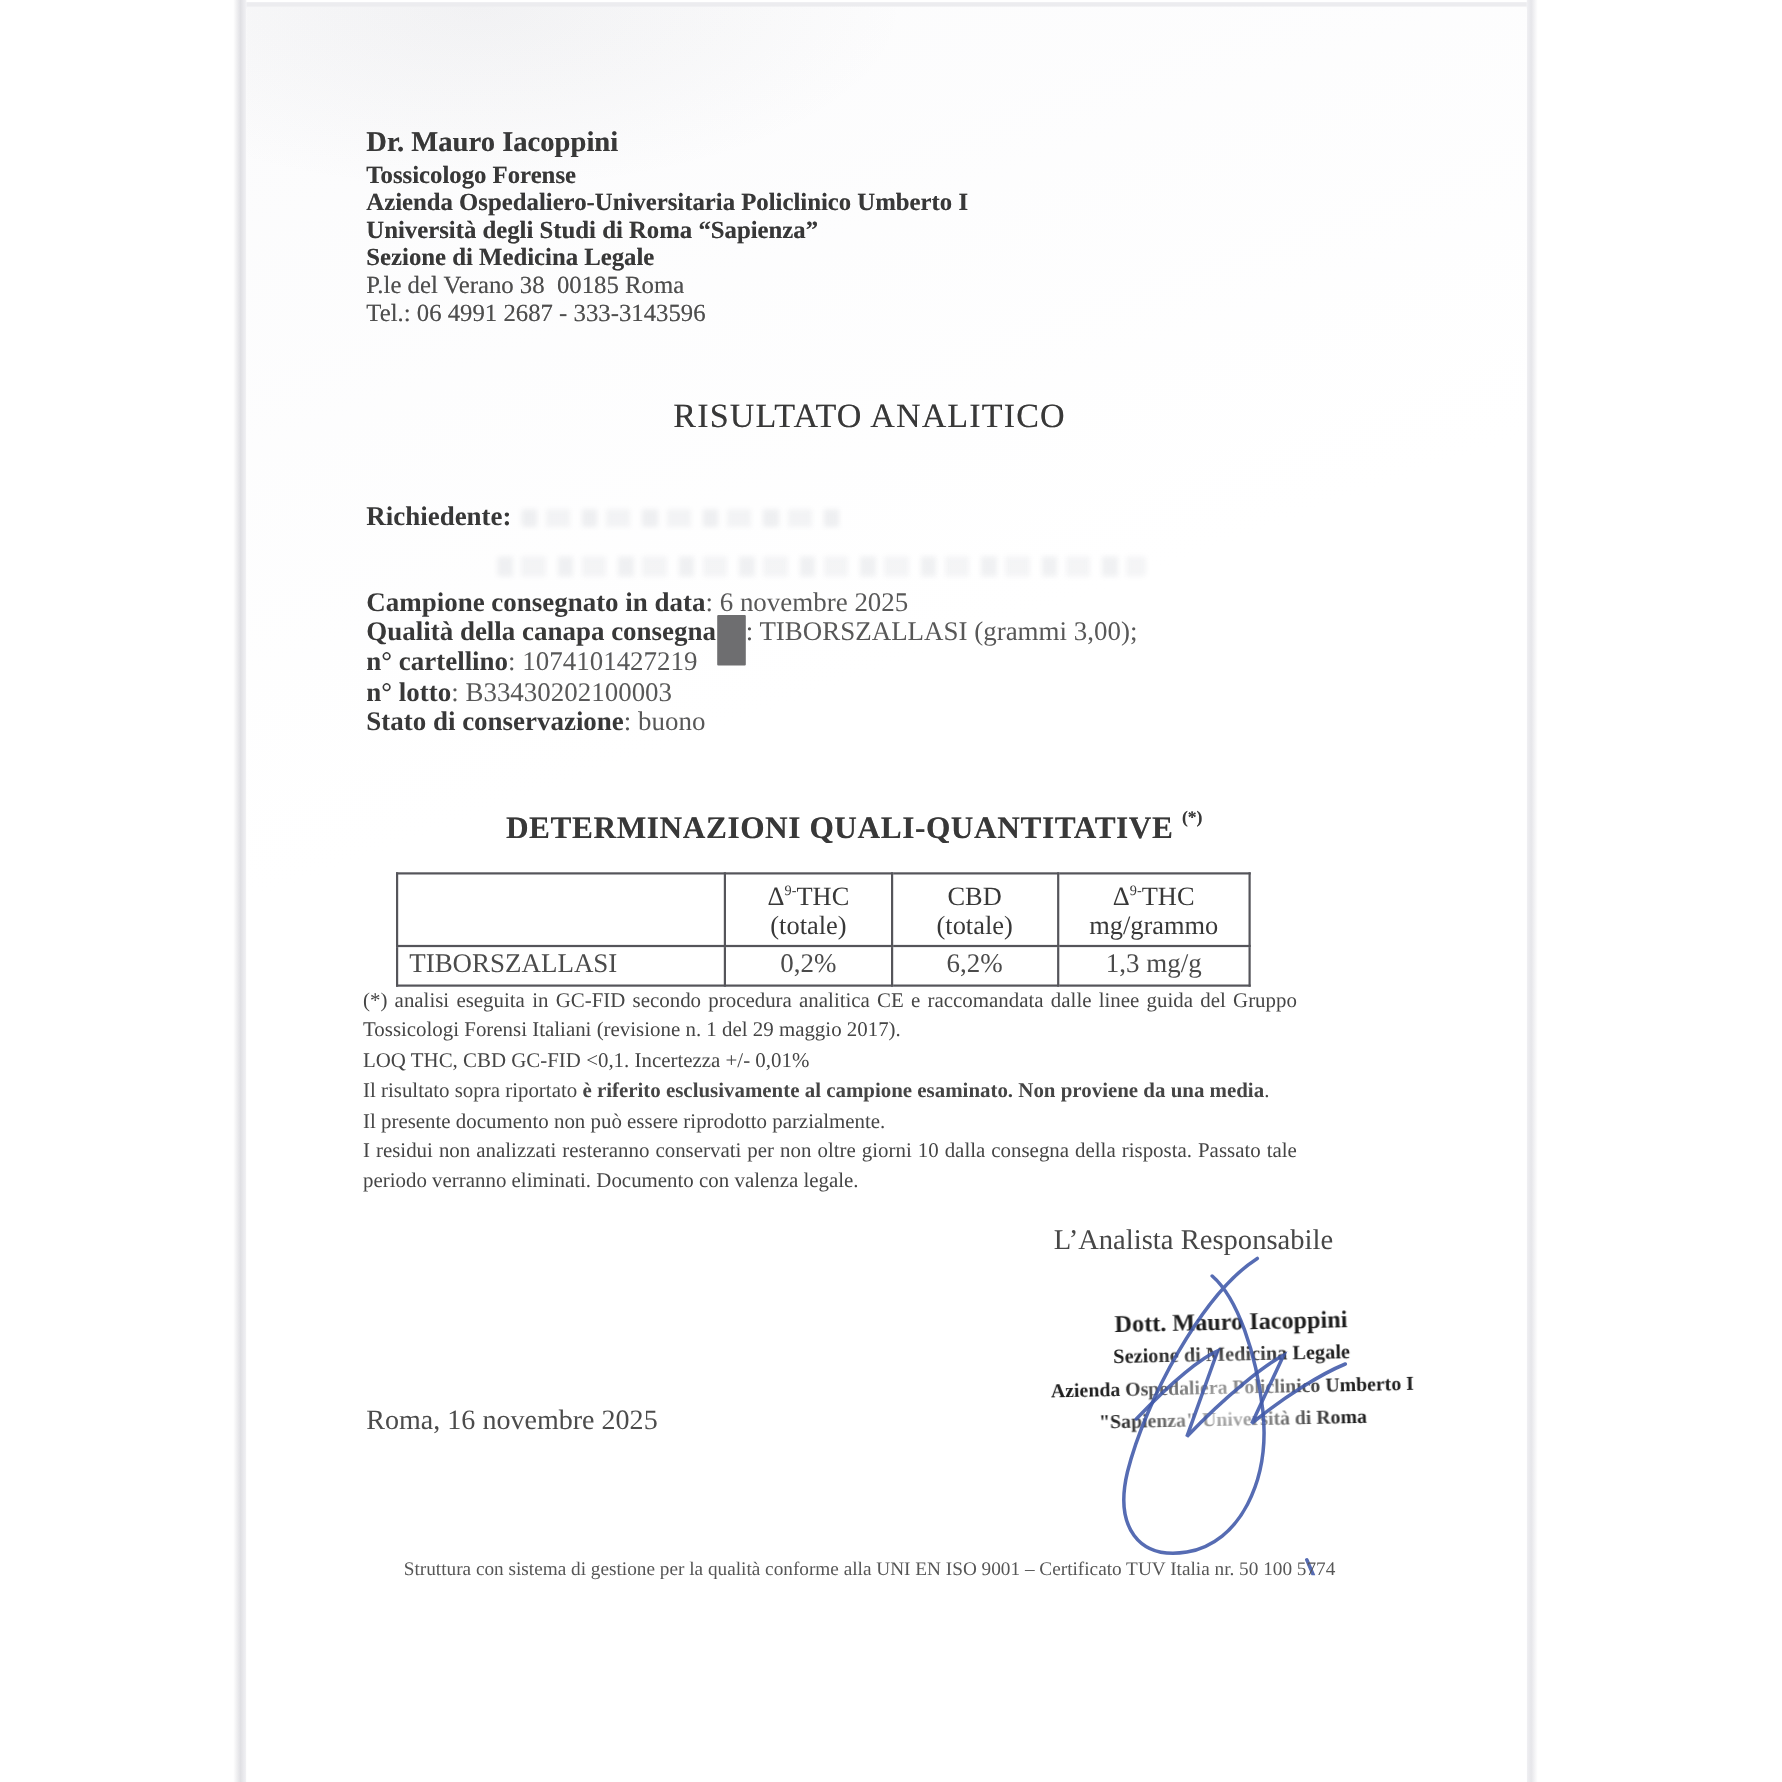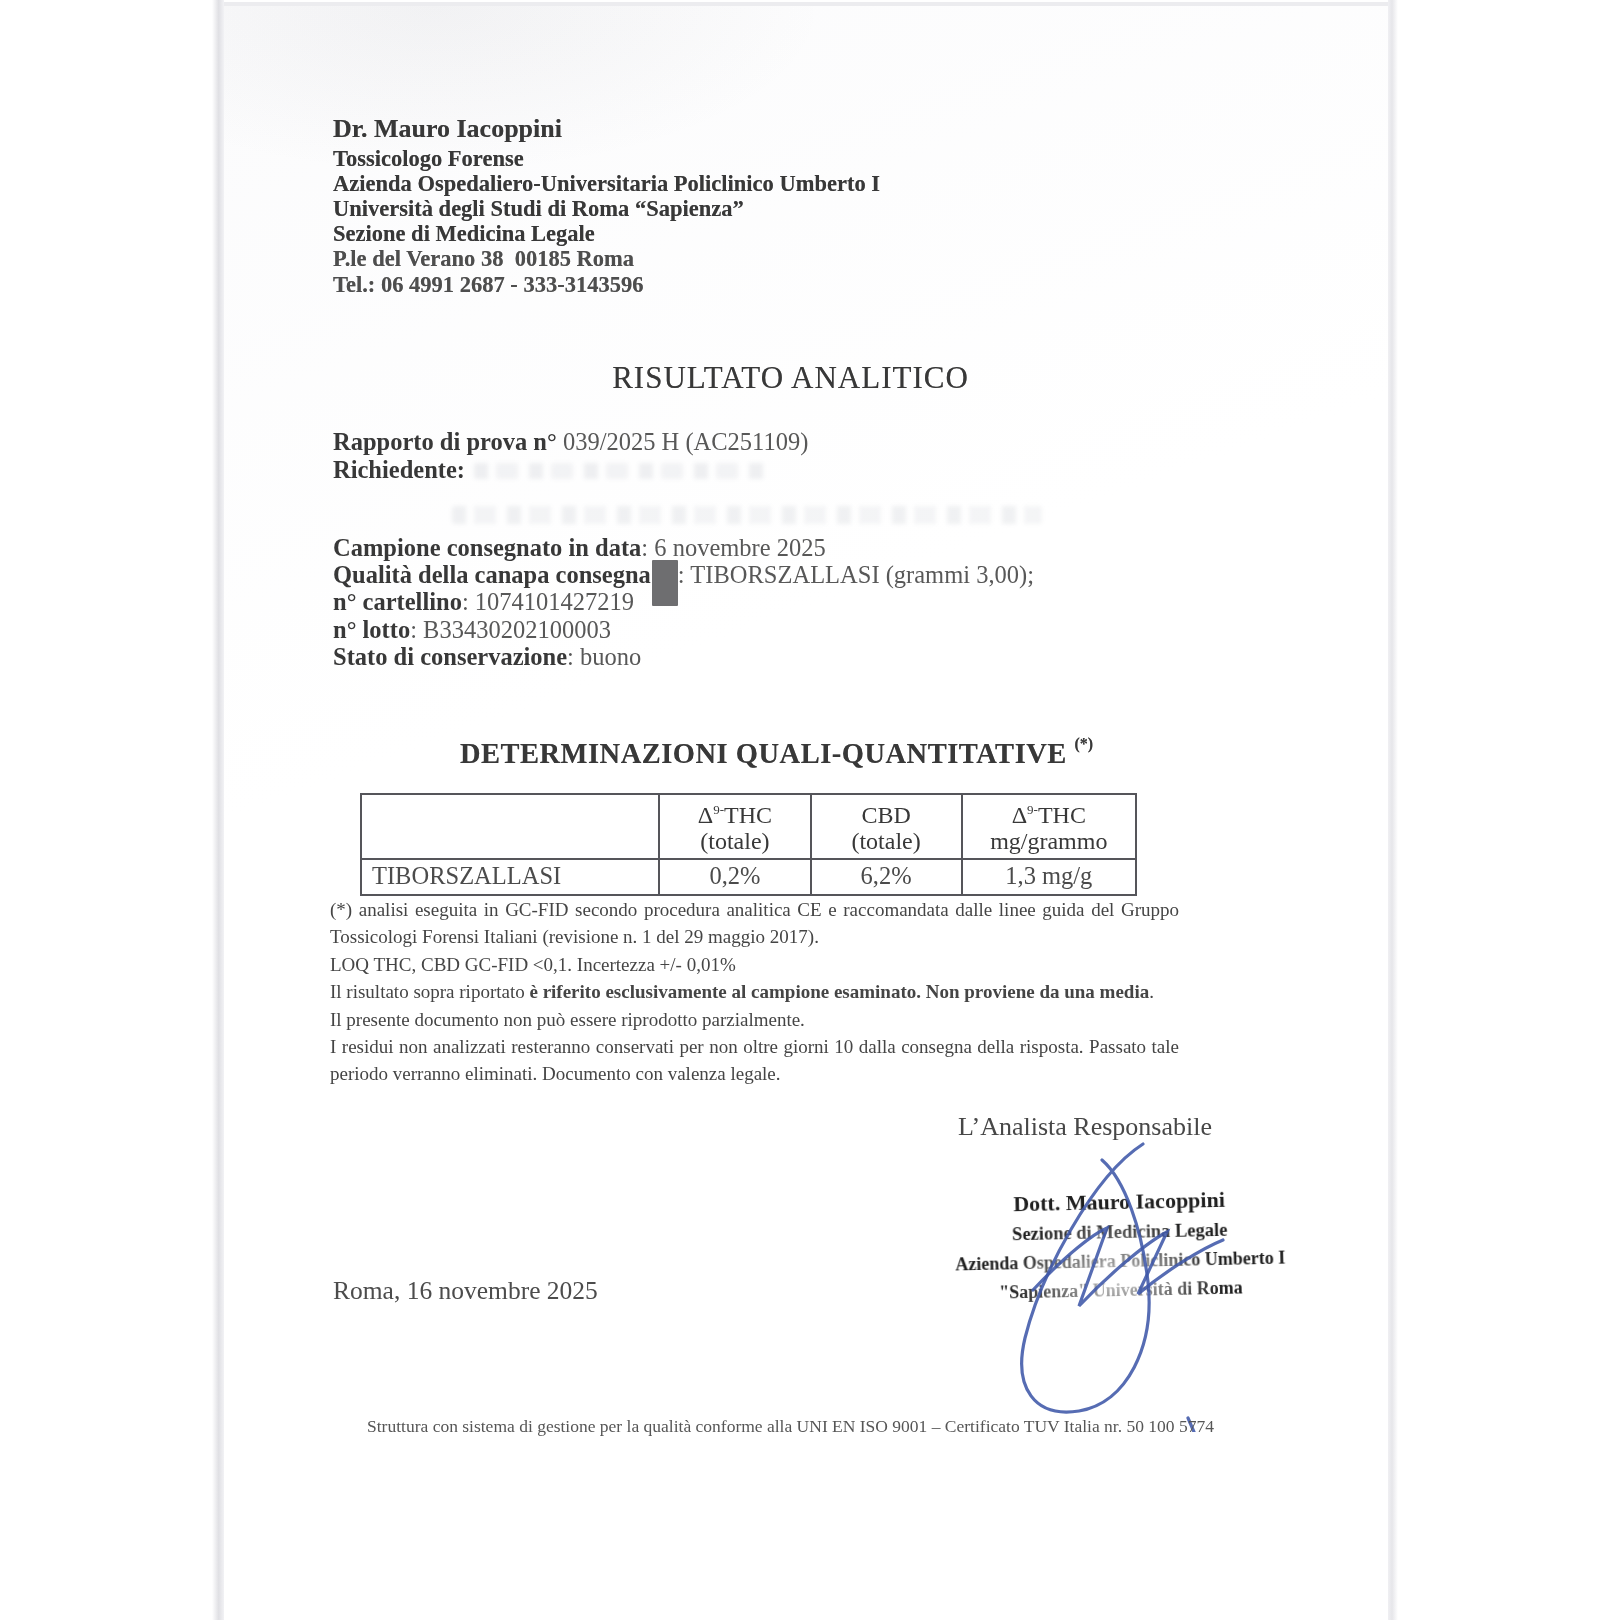--- a/index.html
+++ b/index.html
@@ -20,21 +20,21 @@
   }
   
   .abs{position:absolute;}
   .b{font-weight:bold;}
   .val{color:var(--ink-light,#585858);}
   .soft{text-shadow:0 0 0.6px rgba(60,60,60,0.55);}
   
   .letterhead{left:333px;top:114px;width:720px;}
   .lh-name{font-size:26px;font-weight:bold;line-height:30px;margin-bottom:2px;}
   .lh-line{font-size:22.5px;font-weight:bold;line-height:25px;}
-  .lh-plain{font-size:22.5px;font-weight:bold;line-height:25.5px;color:#4e4e4e;white-space:pre-wrap;}
+  .lh-plain{font-size:22.5px;font-weight:normal;line-height:25.5px;color:#4e4e4e;white-space:pre-wrap;}
   
   .doc-title{left:333px;top:360px;width:915px;text-align:center;font-size:31px;font-weight:normal;letter-spacing:1px;}
   .det-title{left:319px;top:735px;width:915px;text-align:center;font-size:28.5px;font-weight:bold;letter-spacing:0.5px;}
   .det-title sup{font-size:16px;vertical-align:14px;letter-spacing:0;}
   
   .report-no{left:333px;top:428px;font-size:24.5px;line-height:27px;}
   .richiedente{left:333px;top:456px;font-size:24.5px;line-height:27px;}
   
   .smudge{position:absolute;filter:blur(2.2px);border-radius:3px;
     background:repeating-linear-gradient(90deg,
@@ -93,23 +93,20 @@
     <div class="lh-line">Tossicologo Forense</div>
     <div class="lh-line">Azienda Ospedaliero-Universitaria Policlinico Umberto I</div>
     <div class="lh-line">Università degli Studi di Roma “Sapienza”</div>
     <div class="lh-line">Sezione di Medicina Legale</div>
     <div class="lh-plain">P.le del Verano 38  00185 Roma</div>
     <div class="lh-plain">Tel.: 06 4991 2687 - 333-3143596</div>
   </div>
 
   <div class="abs doc-title soft">RISULTATO ANALITICO</div>
 
-  <div class="abs report-no">
-    <span class="b">Rapporto di prova n°</span><span class="val"> 039/2025 H (AC251109)</span>
-  </div>
   <div class="abs richiedente">
     <span class="b">Richiedente:</span>
   </div>
   <div class="smudge smudge-1"></div>
   <div class="smudge smudge-2"></div>
 
   <div class="abs fields">
     <div class="field-line">
       <span class="b">Campione consegnato in data</span><span class="val">: 6 novembre 2025</span>
     </div>

